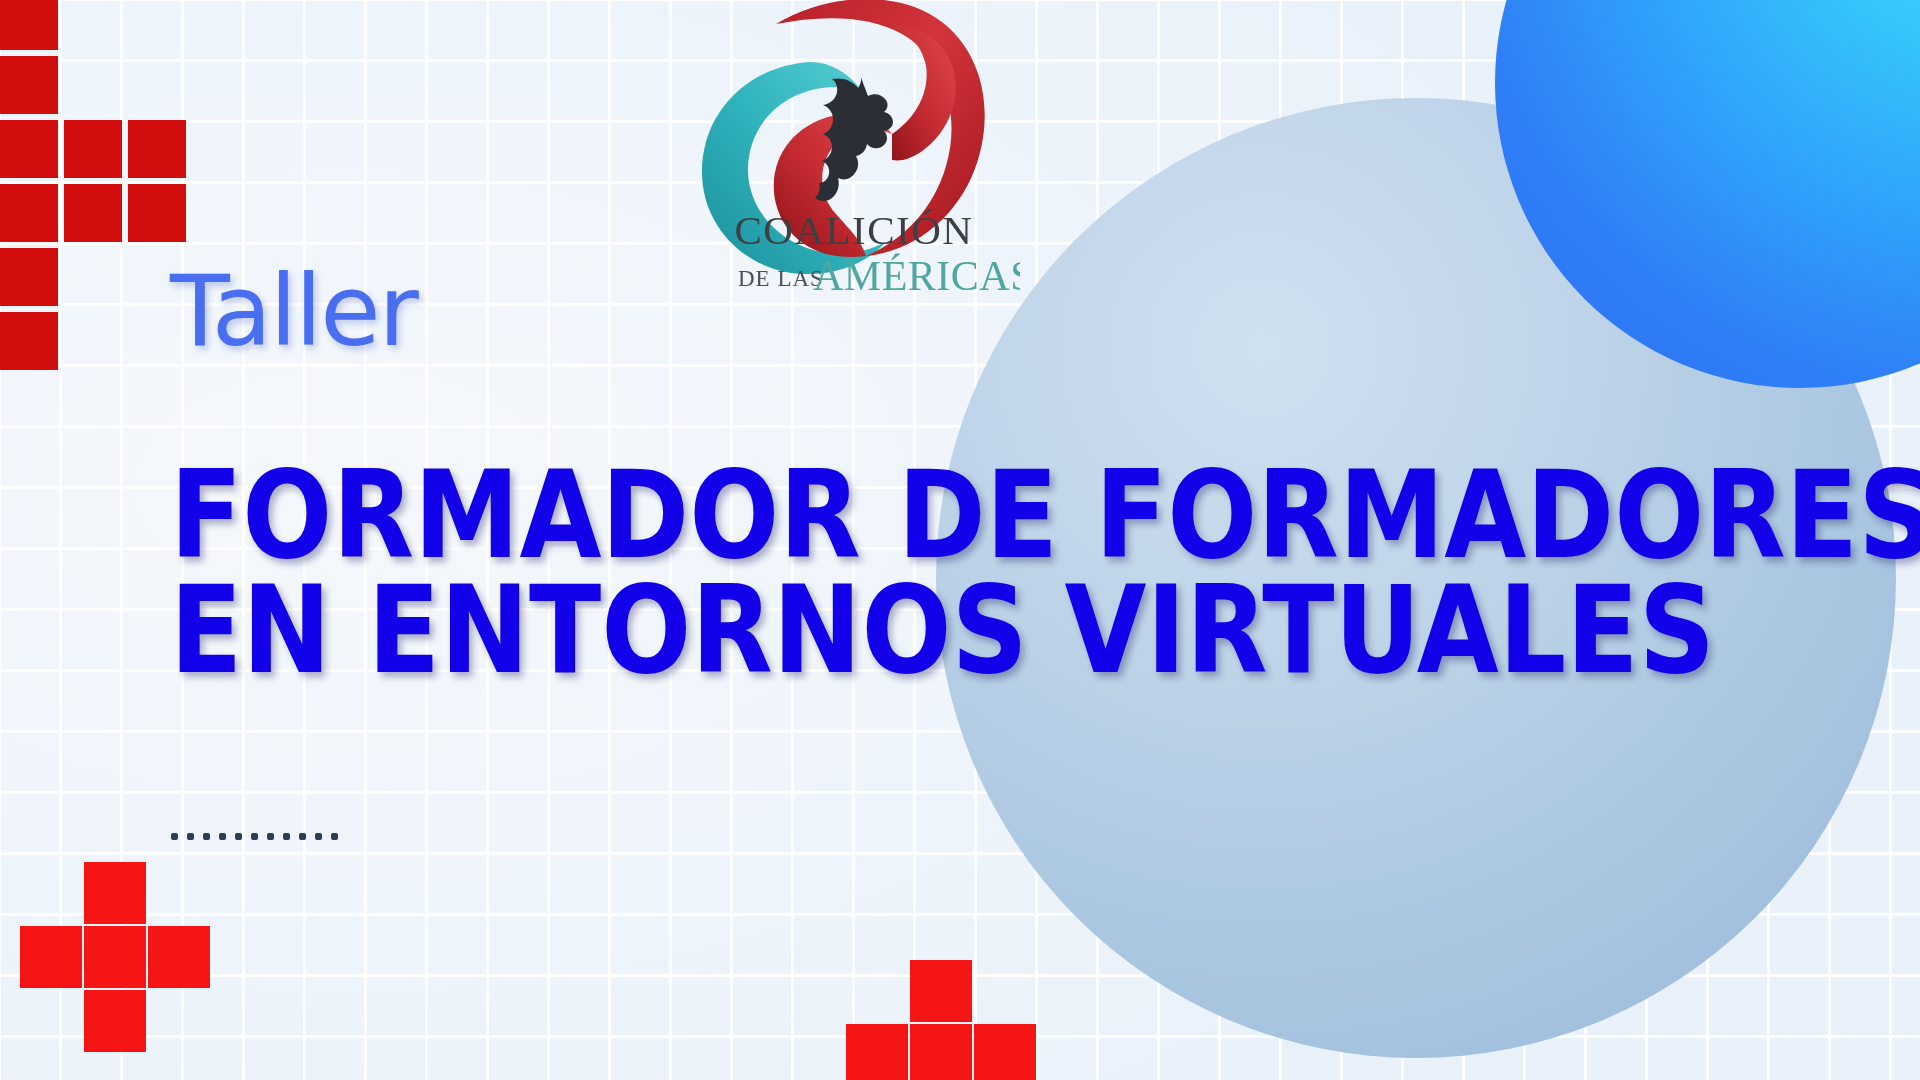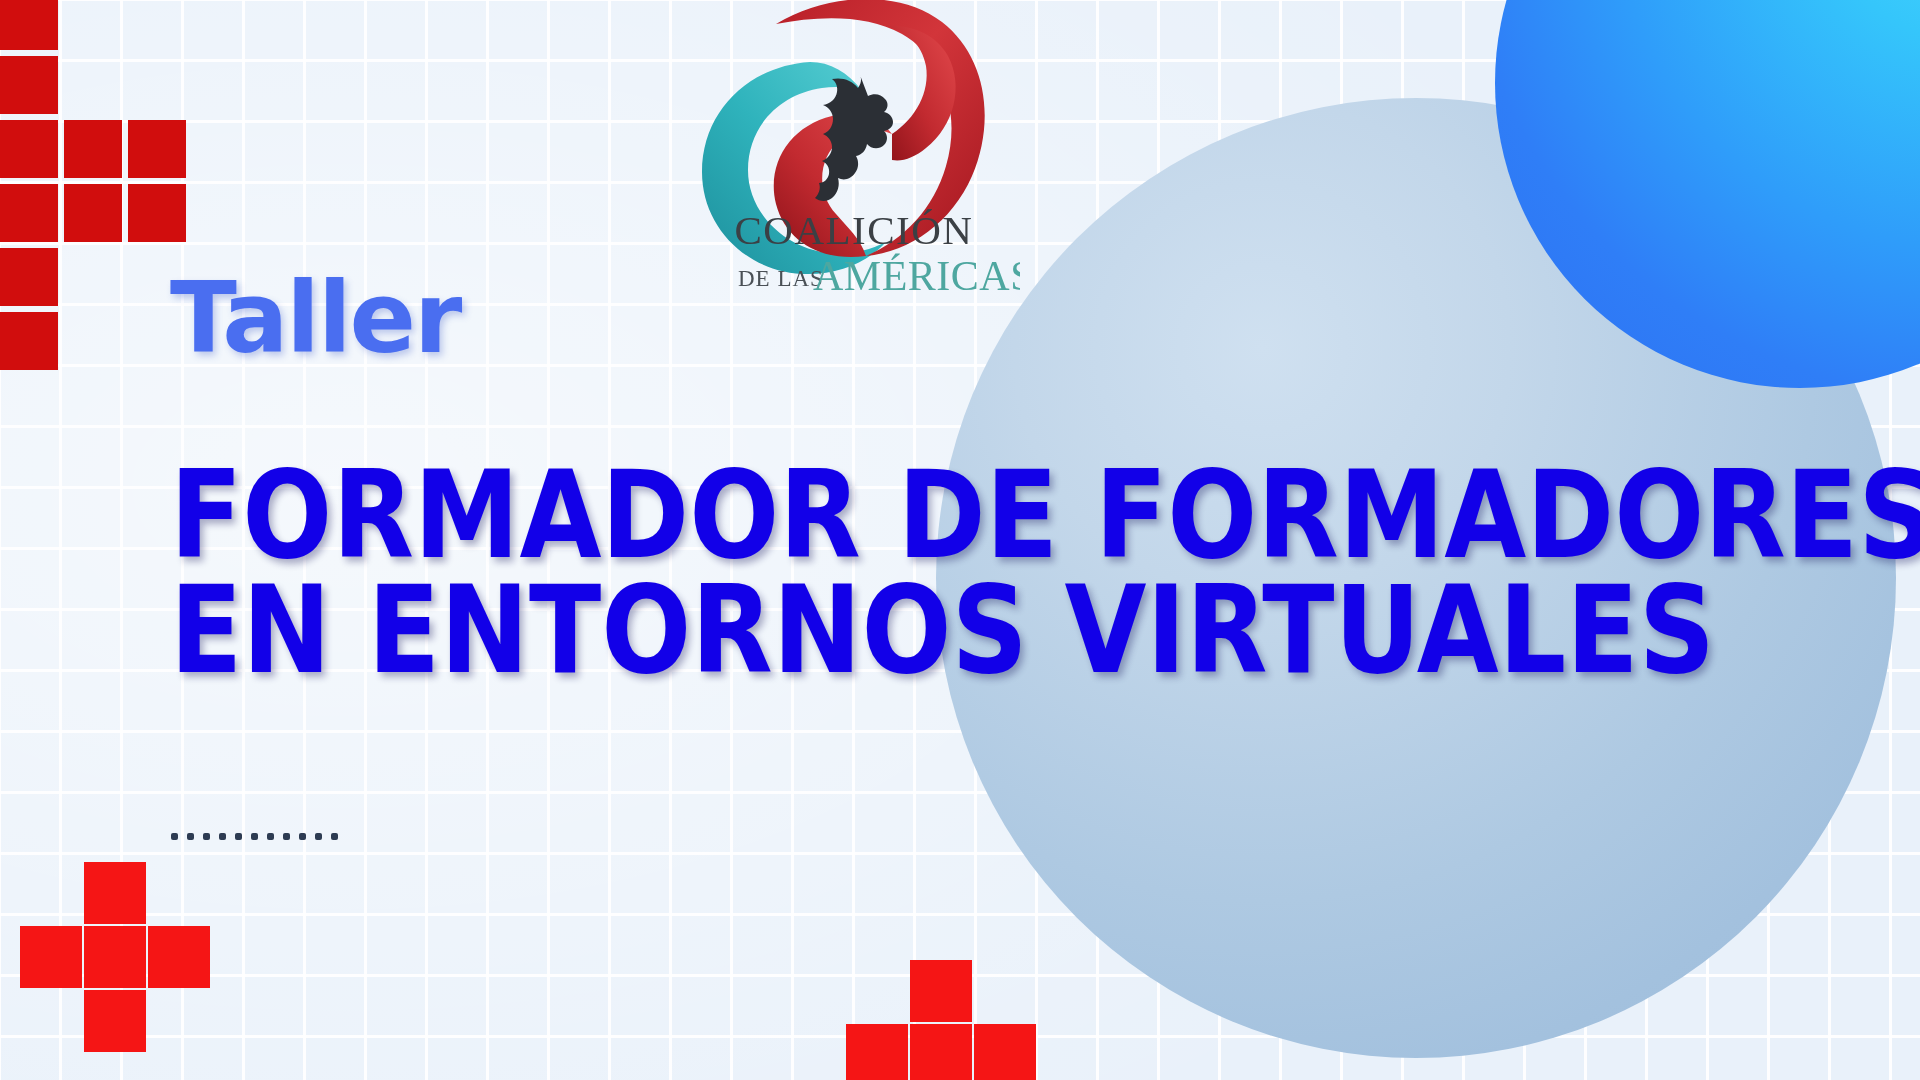--- a/index.html
+++ b/index.html
@@ -76,24 +76,24 @@
     width: 330px;
     height: 320px;
     z-index: 6;
   }
   .logo svg { display: block; width: 100%; height: 100%; }
 
   
   .kicker {
     position: absolute;
     left: 170px;
-    top: 269px;
+    top: 262px;
     z-index: 8;
     font-family: "DejaVu Sans", sans-serif;
-    font-weight: bold;
+    font-weight: normal;
     font-size: 98px;
     line-height: 1;
     letter-spacing: -2px;
     color: #4a6ef0;
     text-shadow: 3px 4px 7px rgba(60,90,200,0.30);
   }
 
   .title {
     position: absolute;
     left: 170px;

